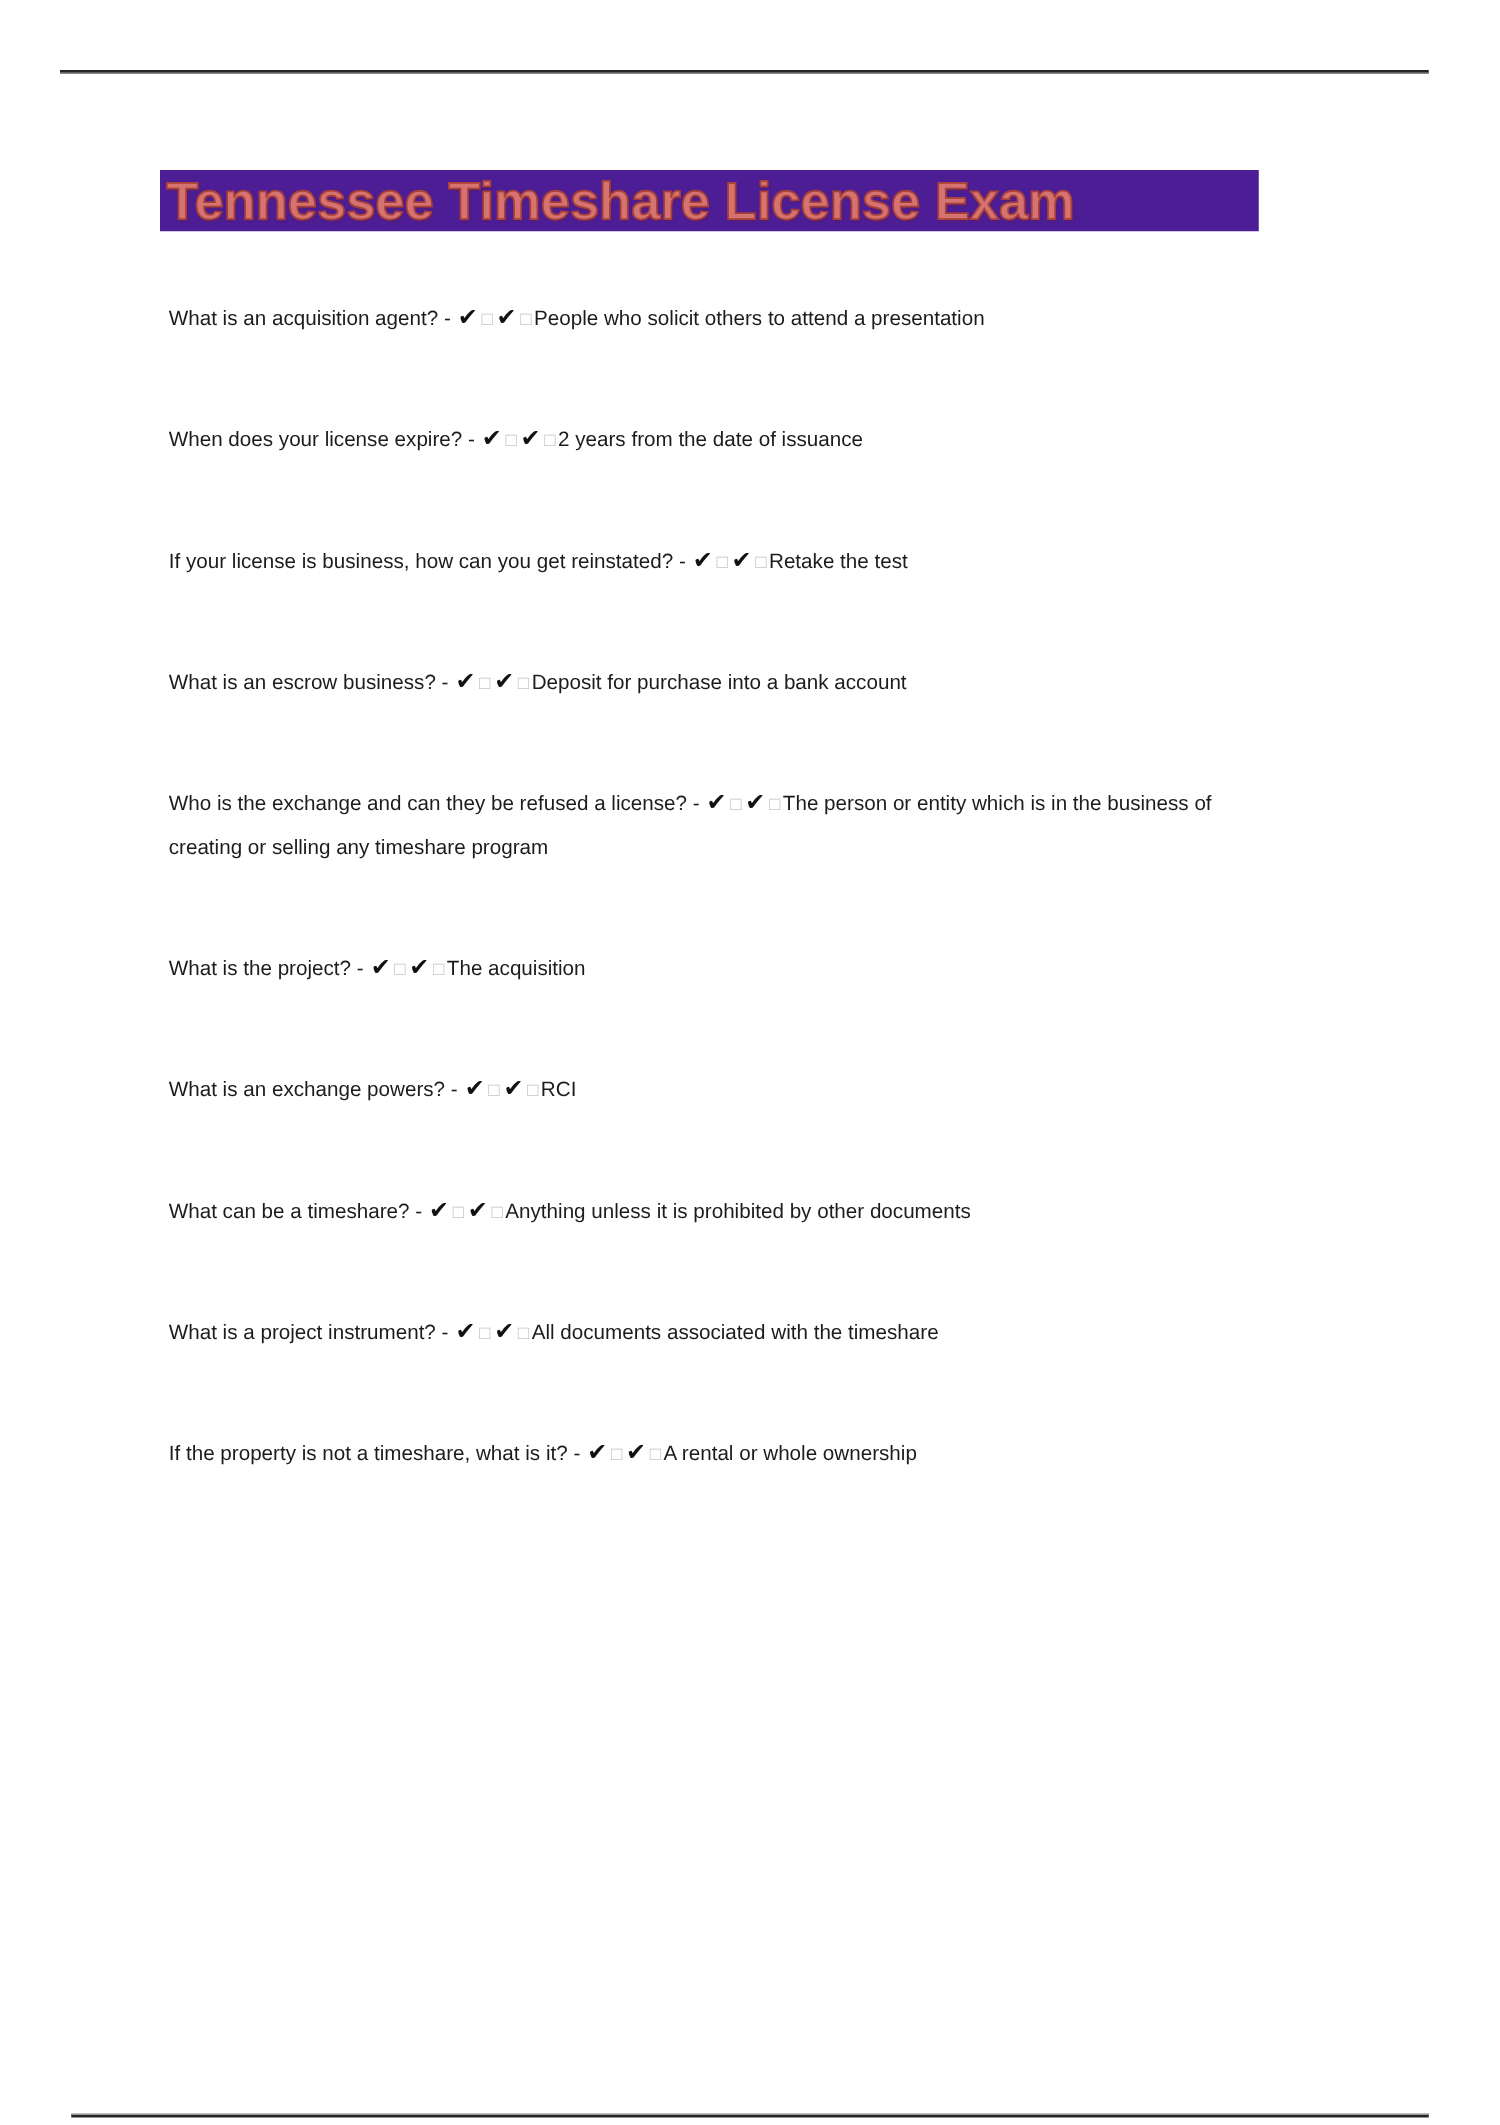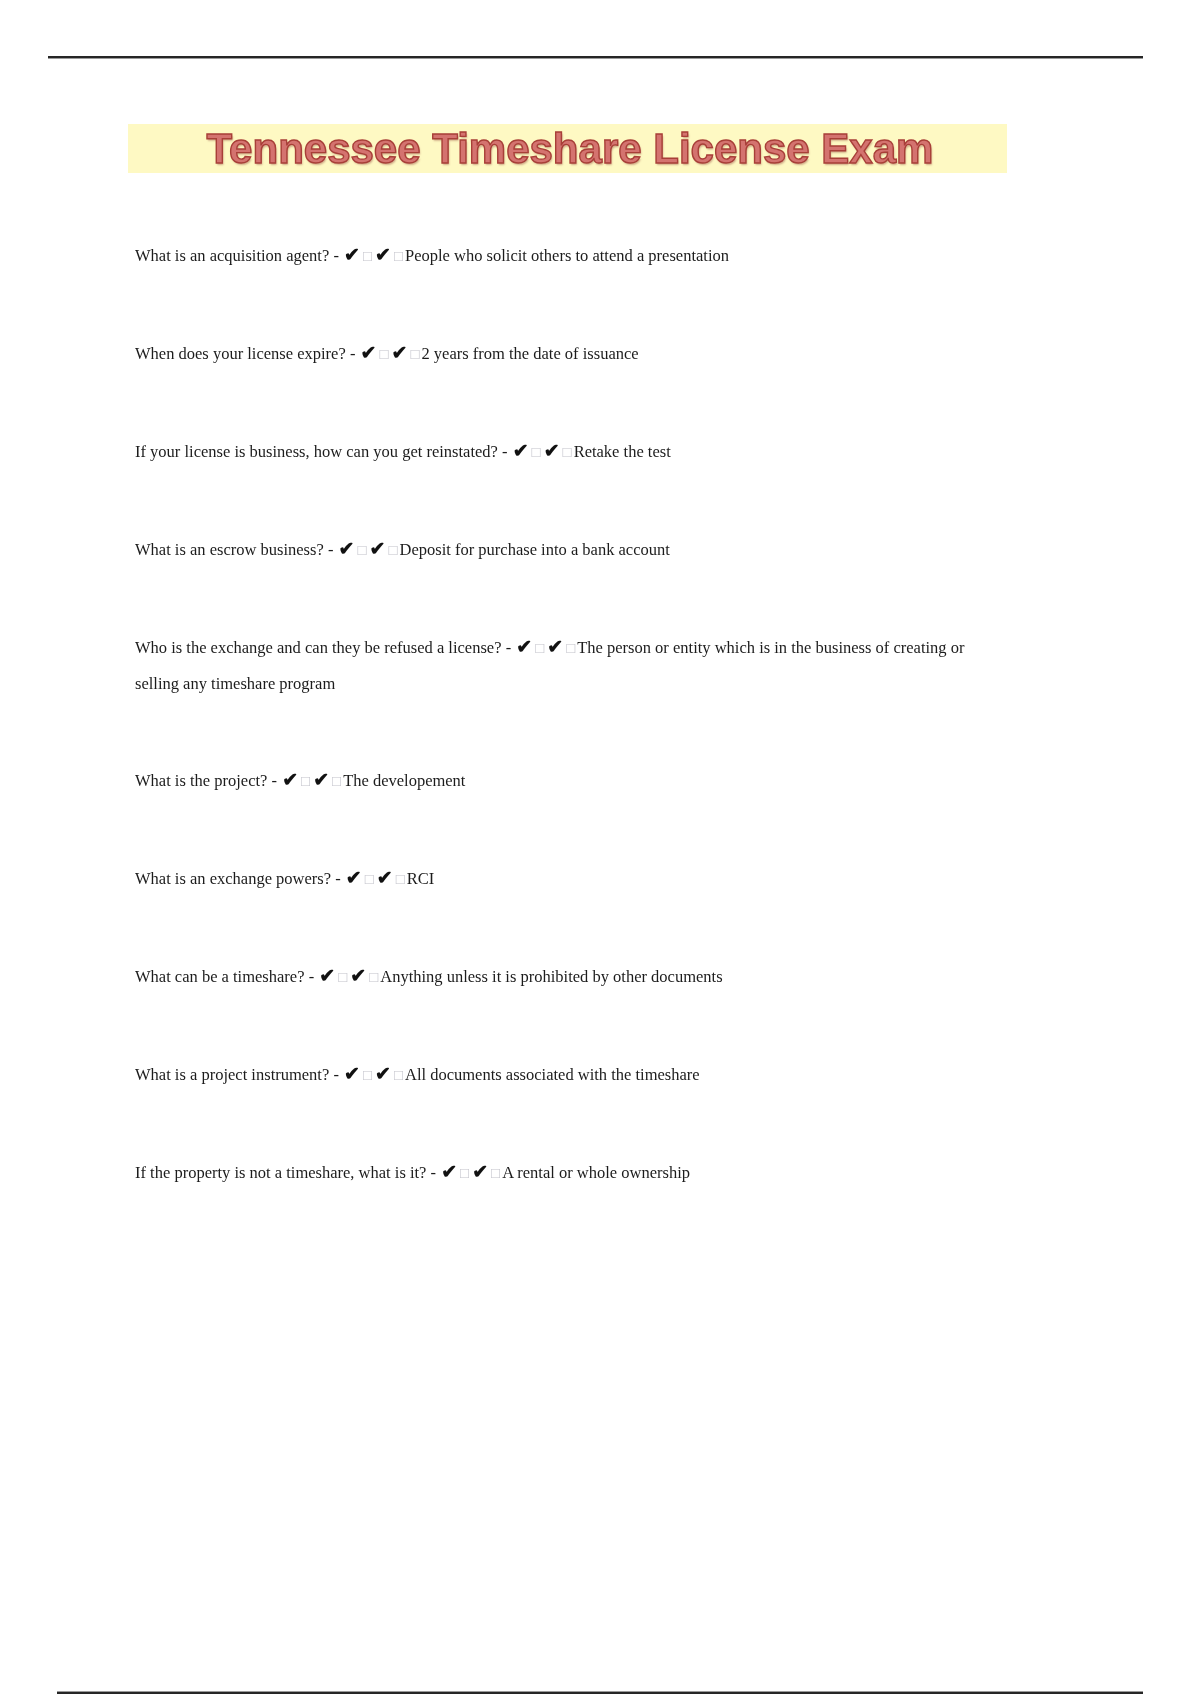--- a/index.html
+++ b/index.html
@@ -29,27 +29,26 @@
     left: 57px;
     top: 1691px;
     width: 1086px;
     height: 3px;
     background: #262626;
     border-top: 1px solid #9a9a9a;
   }
   .title-band {
     position: absolute;
     left: 128px;
-    top: 124px;
+    top: 136px;
     width: 879px;
     height: 49px;
-    background: #fef9c3;
+    background: #4c1d95;
     display: flex;
     align-items: center;
-    justify-content: center;
   }
   .page-title {
     font-size: 42px;
     font-weight: 700;
     letter-spacing: 0px;
     padding-left: 5px;
     color: #d4736f;
     -webkit-text-stroke: 1.4px #a83f38;
     text-shadow: 1px 2px 2px rgba(120, 30, 25, 0.35);
     white-space: nowrap;
@@ -58,21 +57,20 @@
     position: absolute;
     left: 135px;
     top: 237px;
     width: 872px;
   }
   .qa-item {
     font-size: 16.5px;
     line-height: 35px;
     margin-bottom: 61px;
     color: #1c1c1c;
-    font-family: Liberation Serif, serif;
   }
   .check {
     font-weight: 700;
     font-size: 19px;
     color: #111111;
     margin: 0 1px;
   }
   .box {
     color: #c4c4cc;
     font-size: 15px;
@@ -89,21 +87,21 @@
   <div class="title-band">
     <h1 class="page-title">Tennessee Timeshare License Exam</h1>
   </div>
 
   <div class="qa-list">
       <div class="qa-item"><span>What is an acquisition agent?</span><span> - </span><span class="check">✔</span><span class="box">□</span><span class="check">✔</span><span class="box">□</span><span>People who solicit others to attend a presentation</span></div>
       <div class="qa-item"><span>When does your license expire?</span><span> - </span><span class="check">✔</span><span class="box">□</span><span class="check">✔</span><span class="box">□</span><span>2 years from the date of issuance</span></div>
       <div class="qa-item"><span>If your license is business, how can you get reinstated?</span><span> - </span><span class="check">✔</span><span class="box">□</span><span class="check">✔</span><span class="box">□</span><span>Retake the test</span></div>
       <div class="qa-item"><span>What is an escrow business?</span><span> - </span><span class="check">✔</span><span class="box">□</span><span class="check">✔</span><span class="box">□</span><span>Deposit for purchase into a bank account</span></div>
       <div class="qa-item"><span>Who is the exchange and can they be refused a license?</span><span> - </span><span class="check">✔</span><span class="box">□</span><span class="check">✔</span><span class="box">□</span><span>The person or entity which is in the business of creating or selling any timeshare program</span></div>
-      <div class="qa-item"><span>What is the project?</span><span> - </span><span class="check">✔</span><span class="box">□</span><span class="check">✔</span><span class="box">□</span><span>The developement</span></div>
+      <div class="qa-item"><span>What is the project?</span><span> - </span><span class="check">✔</span><span class="box">□</span><span class="check">✔</span><span class="box">□</span><span>The acquisition</span></div>
       <div class="qa-item"><span>What is an exchange powers?</span><span> - </span><span class="check">✔</span><span class="box">□</span><span class="check">✔</span><span class="box">□</span><span>RCI</span></div>
       <div class="qa-item"><span>What can be a timeshare?</span><span> - </span><span class="check">✔</span><span class="box">□</span><span class="check">✔</span><span class="box">□</span><span>Anything unless it is prohibited by other documents</span></div>
       <div class="qa-item"><span>What is a project instrument?</span><span> - </span><span class="check">✔</span><span class="box">□</span><span class="check">✔</span><span class="box">□</span><span>All documents associated with the timeshare</span></div>
       <div class="qa-item"><span>If the property is not a timeshare, what is it?</span><span> - </span><span class="check">✔</span><span class="box">□</span><span class="check">✔</span><span class="box">□</span><span>A rental or whole ownership</span></div>
     </div>
 
   <div class="bottom-rule"></div>
 
 </div>
 

